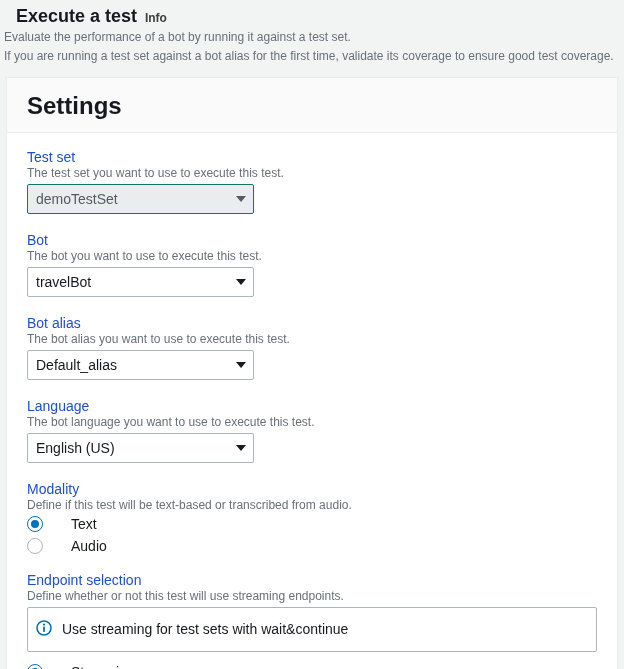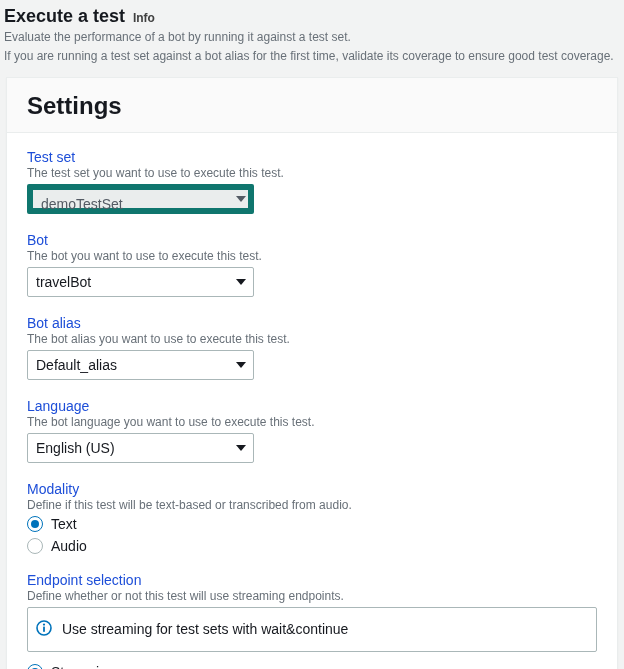--- a/index.html
+++ b/index.html
@@ -13,20 +13,21 @@
       overflow: hidden;
     }
     .header {
       padding: 6px 8px 8px 4px;
     }
     .header h1 {
       font-size: 18px;
       font-weight: 700;
       color: #16191f;
       display: inline;
+      margin-left: 12px;
     }
     .info-link {
       font-size: 12px;
       color: #404040;
       font-weight: 700;
       margin-left: 4px;
       cursor: pointer;
     }
     .header-desc {
       color: #687078;
@@ -78,36 +79,37 @@
       background: #fff;
       padding: 0 28px 0 8px;
       font-size: 14px;
       line-height: 28px;
       color: #16191f;
       cursor: pointer;
       border-radius: 2px;
     }
     .select-box.disabled {
       background: #eaeded;
-      border: 6px solid #0f766e;
+      border: 1px solid #0f766e;
       color: #545b64;
     }
     .caret {
       position: absolute;
       right: 8px;
       top: 50%;
       transform: translateY(-50%);
       pointer-events: none;
     }
     .caret svg { display: block; }
     .radio-row {
       display: flex;
       align-items: center;
       margin-bottom: 6px;
       cursor: pointer;
+      gap: 20px;
     }
     .radio-outer {
       width: 16px;
       height: 16px;
       border: 1px solid #aab7b8;
       border-radius: 50%;
       display: flex;
       align-items: center;
       justify-content: center;
       margin-right: 8px;

